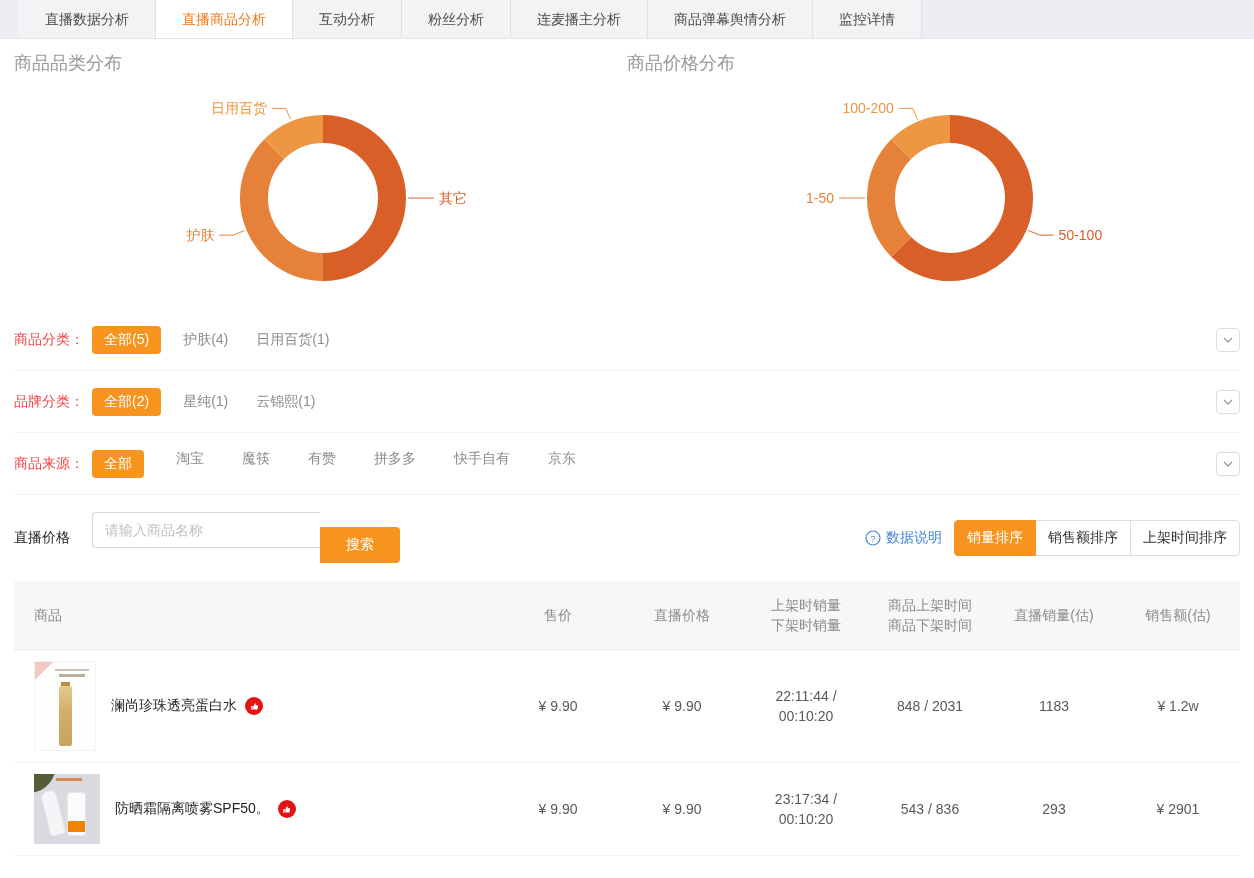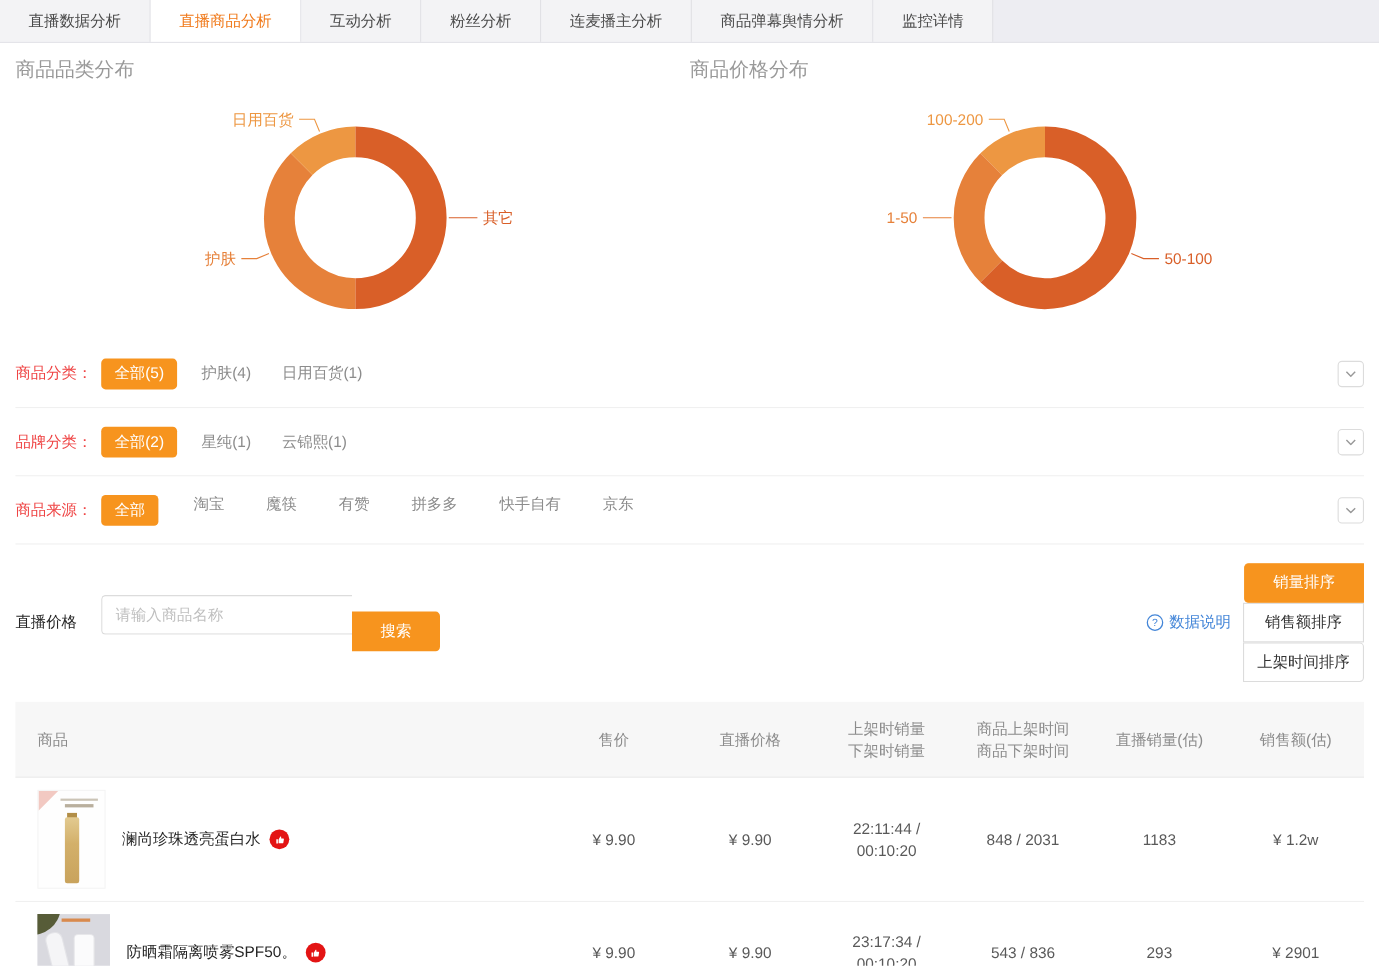--- a/index.html
+++ b/index.html
@@ -10,20 +10,21 @@
     font-size: 14px;
     color: #333;
   }
 
   
   .tab-bar {
     display: flex;
     height: 39px;
     background: #EDEDF2;
     border-bottom: 1px solid #E3E3E8;
+    padding-left: 19px;
   }
   .tab {
     padding: 0 26px;
     line-height: 38px;
     color: #4A4A4A;
     background: #F3F3F5;
     border-right: 1px solid #DFDFE4;
     cursor: pointer;
     white-space: nowrap;
   }
@@ -74,21 +75,21 @@
   }
   .search-input::placeholder { color: #BFBFBF; }
   .search-btn {
     width: 80px; height: 36px;
     background: #F7941E; color: #fff;
     border: none; border-radius: 0 4px 4px 0;
     font-size: 14px; cursor: pointer; font-family: inherit; margin-top: 15px;
   }
   .toolbar-right { margin-left: auto; display: flex; align-items: center; }
   .data-note { color: #4486D8; display: inline-flex; align-items: center; gap: 5px; margin-right: 12px; cursor: pointer; }
-  .sort-group { display: flex; flex-direction: column; }
+  .sort-group { display: flex; }
   .sort-btn {
     height: 36px; padding: 0 12px;
     background: #fff; color: #333;
     border: 1px solid #DCDCDC; margin-left: -1px;
     font-size: 14px; cursor: pointer; white-space: nowrap; font-family: inherit;
   }
   .sort-btn:first-child { border-radius: 4px 0 0 4px; margin-left: 0; }
   .sort-btn:last-child { border-radius: 0 4px 4px 0; text-align: right; }
   .sort-btn.active { background: #F7941E; border-color: #F7941E; color: #fff; position: relative; }
 

